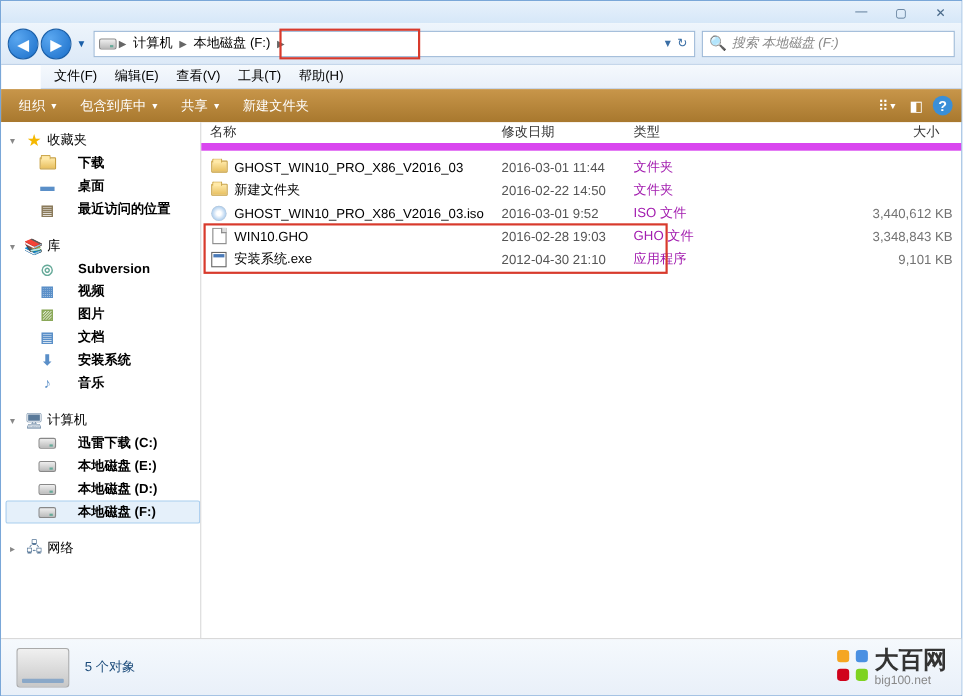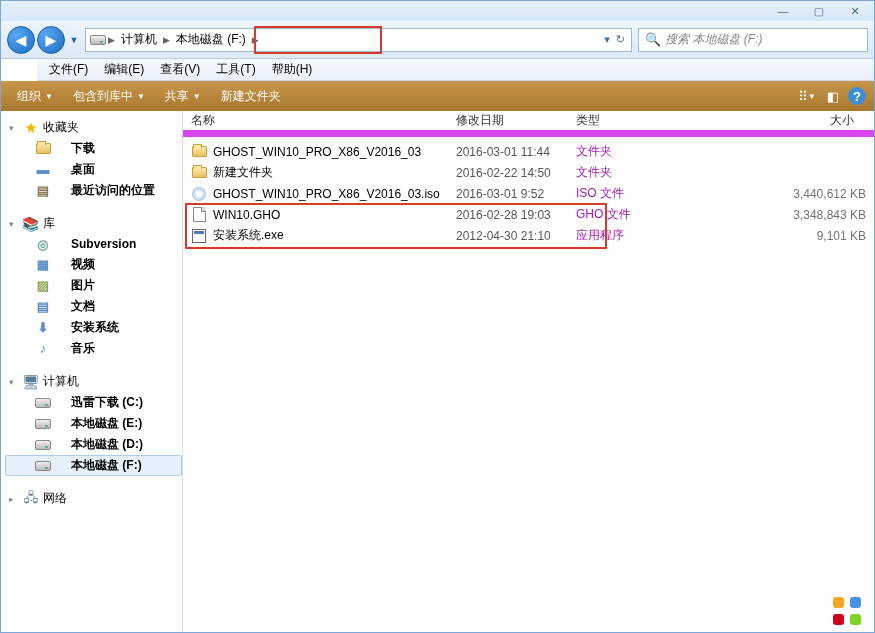--- a/index.html
+++ b/index.html
@@ -330,22 +330,30 @@
               <span>安装系统.exe</span>
             </div>
             <div class="cell date">2012-04-30 21:10</div>
             <div class="cell type">应用程序</div>
             <div class="cell size">9,101 KB</div>
           </div>
         </div>
     </div>
   </div>
 
+  <div class="status">
+    <div class="drive-ic"></div>
+    <span>5 个对象</span>
+  </div>
 </div>
 
 <div class="watermark">
   <div class="wm-logo">
     <span style="top:0;left:0;background:#f5a623"></span>
     <span style="top:0;right:0;background:#4a90e2"></span>
     <span style="bottom:0;left:0;background:#d0021b"></span>
     <span style="bottom:0;right:0;background:#7ed321"></span>
   </div>
+  <div>
+    <div class="wm-main">大百网</div>
+    <div class="wm-sub">big100.net</div>
+  </div>
 </div>
 
 </body></html>

